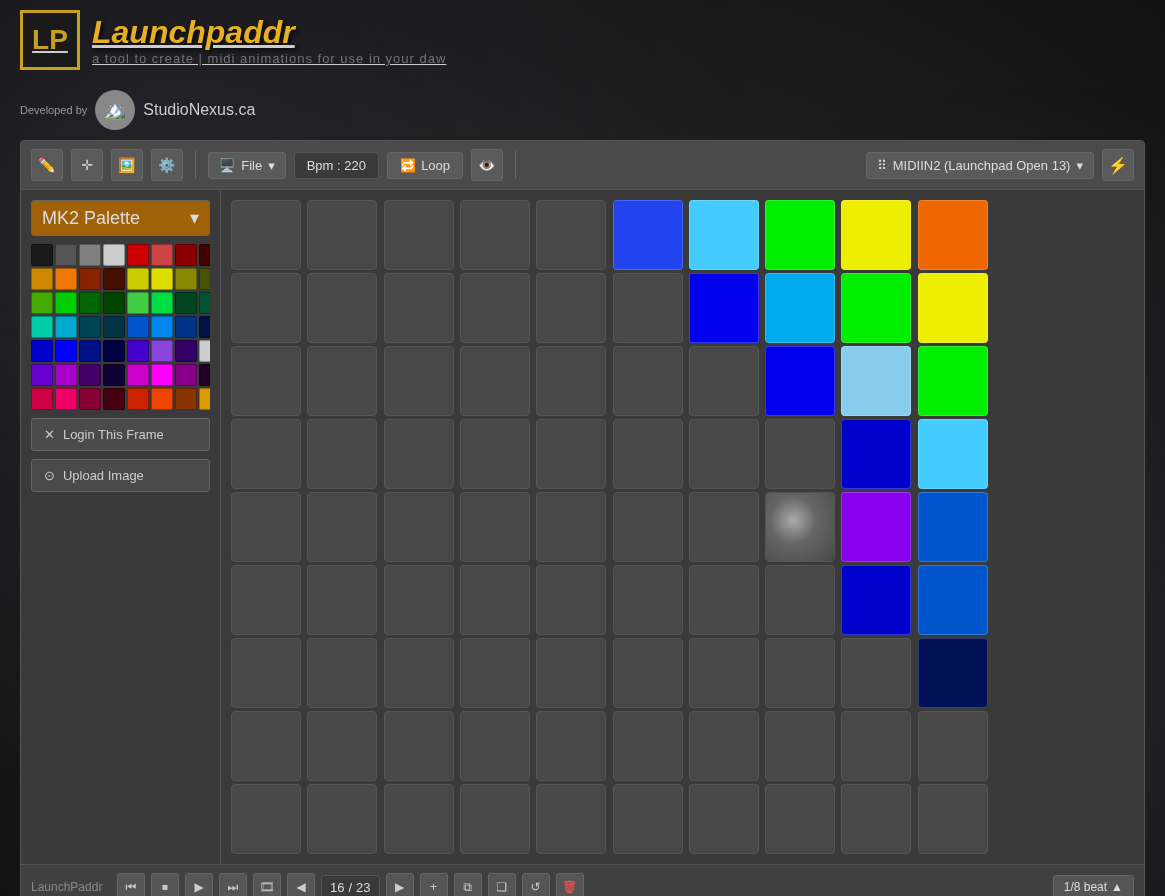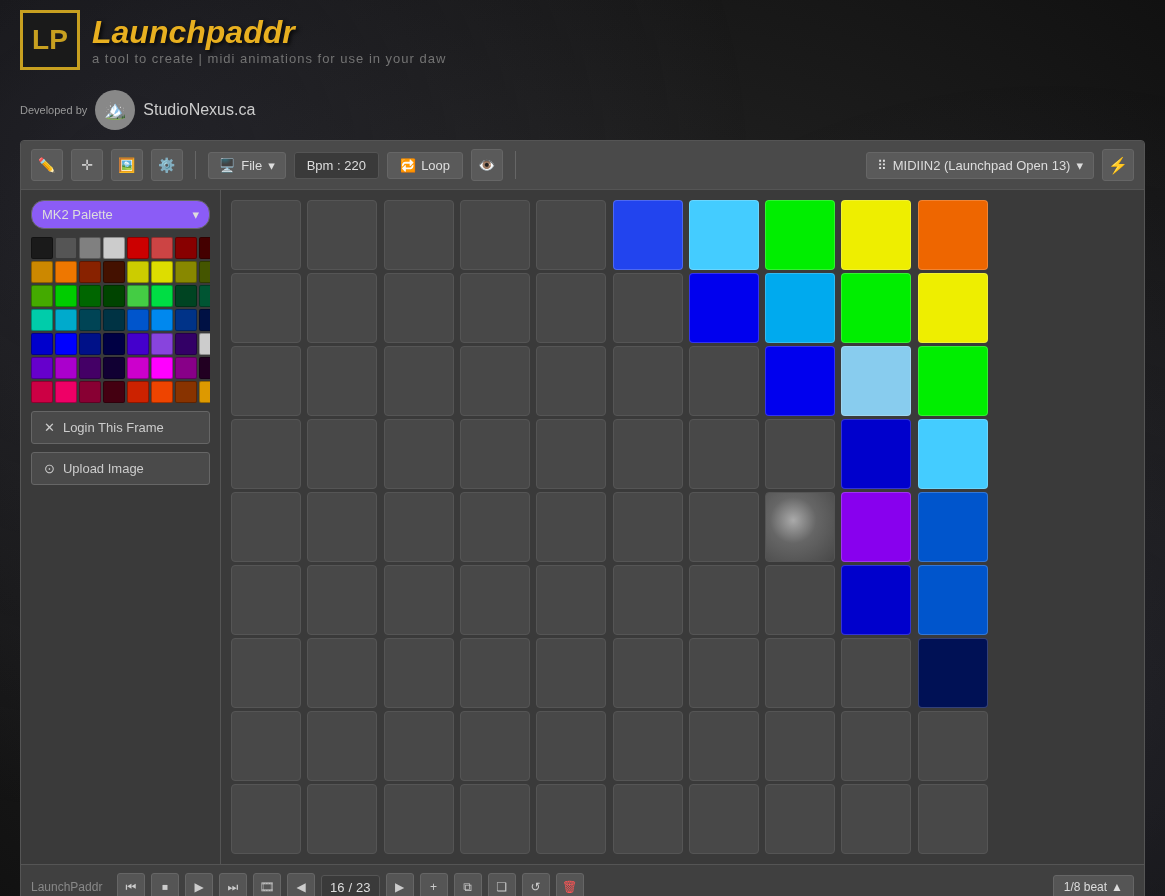--- a/index.html
+++ b/index.html
@@ -36,20 +36,21 @@
       align-items: center;
       justify-content: space-between;
       padding: 10px 20px;
       background: transparent;
     }
 
     .logo-area {
       display: flex;
       align-items: center;
       gap: 12px;
+      text-decoration: underline;
     }
 
     .logo-icon {
       width: 60px;
       height: 60px;
       border: 3px solid #c8a020;
       display: flex;
       align-items: center;
       justify-content: center;
       font-size: 28px;
@@ -198,25 +199,25 @@
       display: flex;
       flex-direction: column;
       gap: 8px;
     }
 
     .palette-dropdown {
       display: flex;
       align-items: center;
       justify-content: space-between;
       padding: 6px 10px;
-      background: #8b5cf6;
-      border: 1px solid #666;
-      border-radius: 13px;
-      cursor: pointer;
-      font-size: 13px;
+      background: #a16207;
+      border: 1px solid #666;
+      border-radius: 3px;
+      cursor: pointer;
+      font-size: 18px;
       color: #ddd;
       width: 100%;
     }
 
     .color-grid {
       display: grid;
       grid-template-columns: repeat(8, 1fr);
       gap: 2px;
     }
 

